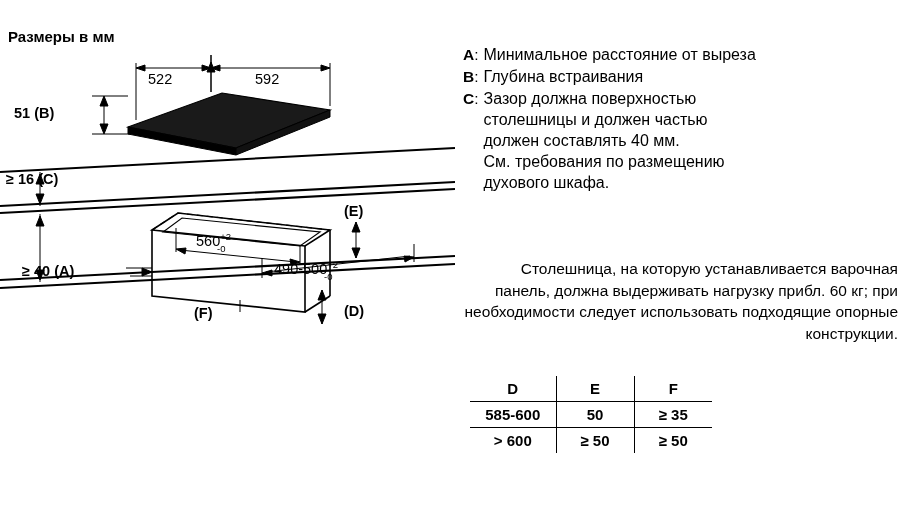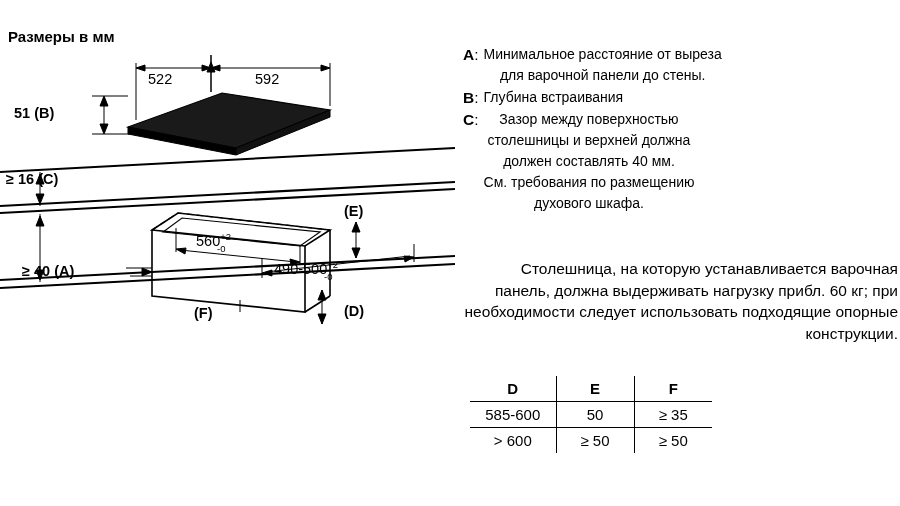--- a/index.html
+++ b/index.html
@@ -72,24 +72,23 @@
     line-height: 21px;
     flex: 0 0 auto;
     white-space: nowrap;
   }
   .legend-colon {
     font-size: 15.5px;
     font-weight: normal;
     line-height: 21px;
   }
   .legend-text {
-    font-size: 14px;
+    font-size: 16px;
     line-height: 21px;
     padding-left: 5px;
-    text-align: center;
   }
 
   .note {
     position: absolute;
     left: 463px;
     top: 258px;
     width: 435px;
     font-size: 15.5px;
     line-height: 21.5px;
     text-align: right;
@@ -100,21 +99,21 @@
     position: absolute;
     left: 470px;
     top: 376px;
     border-collapse: collapse;
     font-size: 15px;
   }
   .tbl td, .tbl th {
     border: 1.5px solid #000;
     padding: 4px 10px;
     text-align: center;
-    font-weight: normal;
+    font-weight: bold;
     height: 22px;
     box-sizing: border-box;
   }
   .tbl th {
     font-weight: bold;
     border-top: none;
   }
   .tbl th:first-child, .tbl td:first-child {
     border-left: none;
   }
@@ -267,40 +266,39 @@
   </div>
 
   <div class="legend">
 
     <div class="legend-row">
       <div class="legend-key">
         <span>A</span><span class="legend-colon">:</span>
       </div>
       <div class="legend-text">
         <div>Минимальное расстояние от выреза</div>
-        <div>для варочной панели до стены.</div>
       </div>
     </div>
 
     <div class="legend-row">
       <div class="legend-key">
         <span>B</span><span class="legend-colon">:</span>
       </div>
       <div class="legend-text">
         <div>Глубина встраивания</div>
       </div>
     </div>
 
     <div class="legend-row">
       <div class="legend-key">
         <span>C</span><span class="legend-colon">:</span>
       </div>
       <div class="legend-text">
-        <div>Зазор между поверхностью</div>
-        <div>столешницы и верхней должна</div>
+        <div>Зазор должна поверхностью</div>
+        <div>столешницы и должен частью</div>
         <div>должен составлять 40 мм.</div>
         <div>См. требования по размещению</div>
         <div>духового шкафа.</div>
       </div>
     </div>
   </div>
 
   <div class="note">Столешница, на которую устанавливается варочная панель, должна выдерживать нагрузку прибл. 60 кг; при необходимости следует использовать подходящие опорные конструкции.</div>
 
   <table class="tbl">

